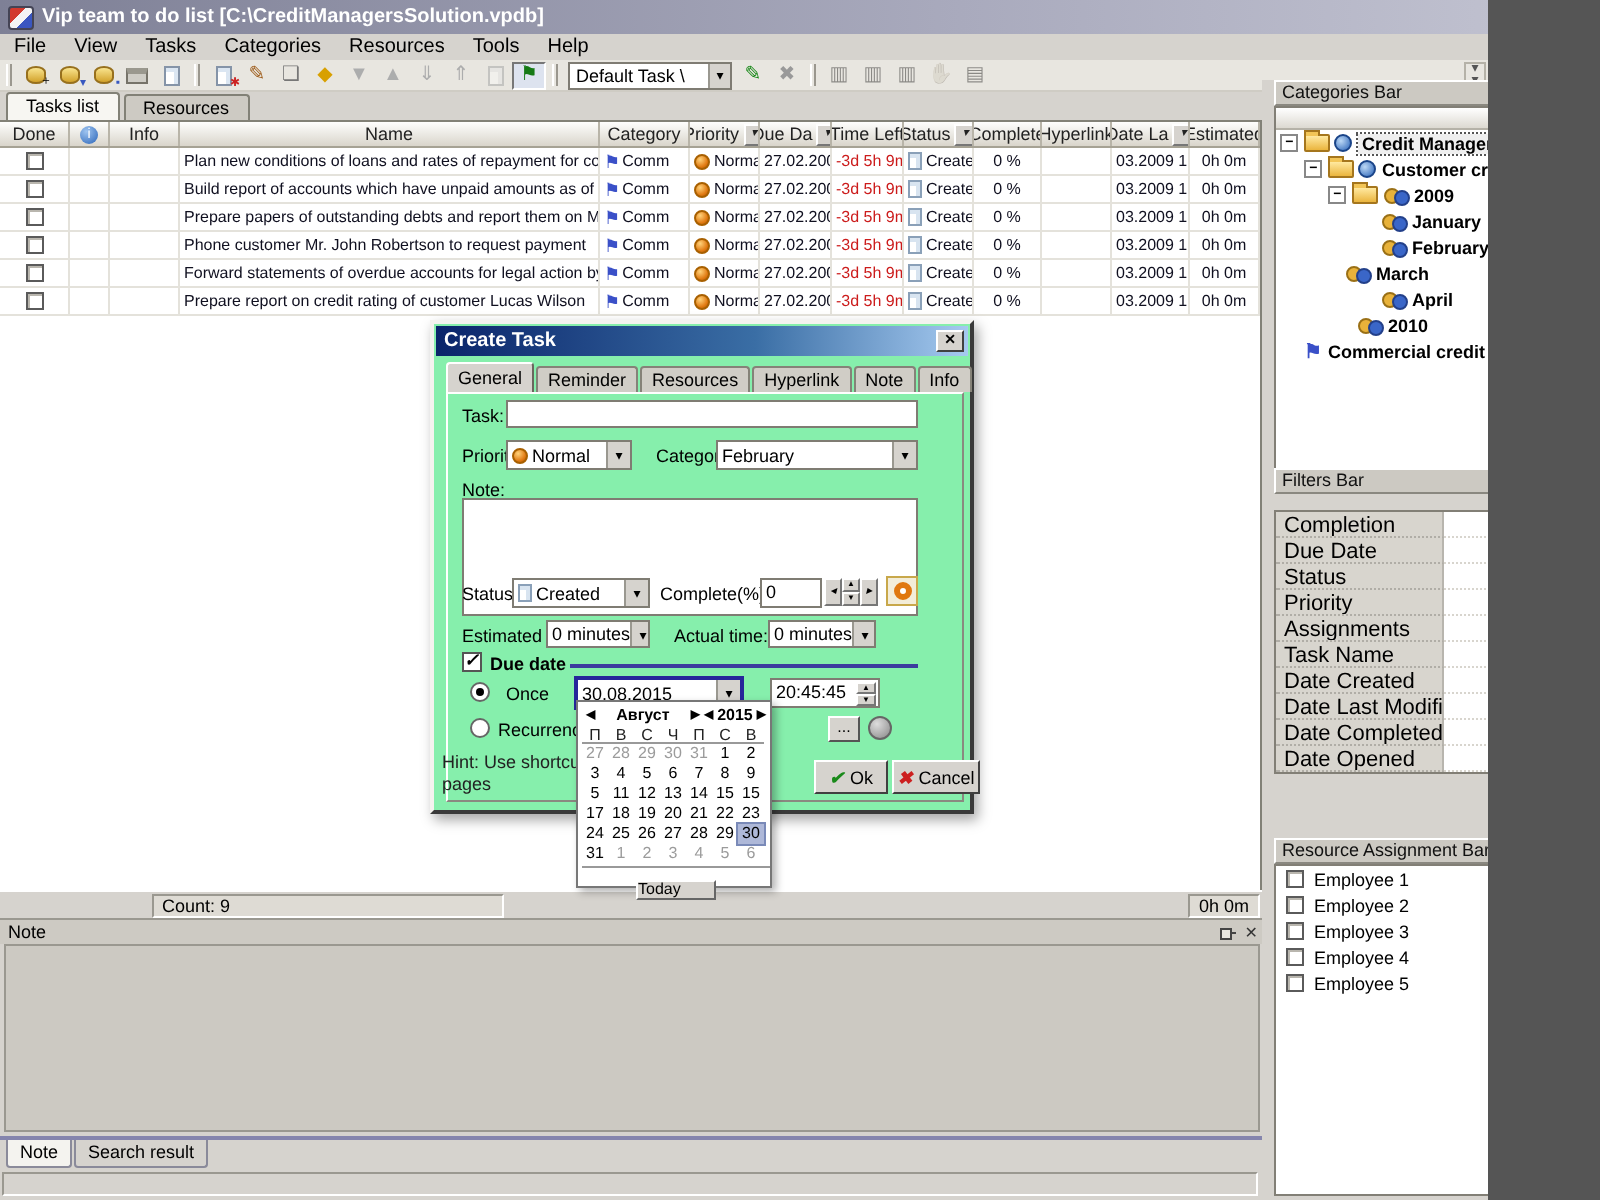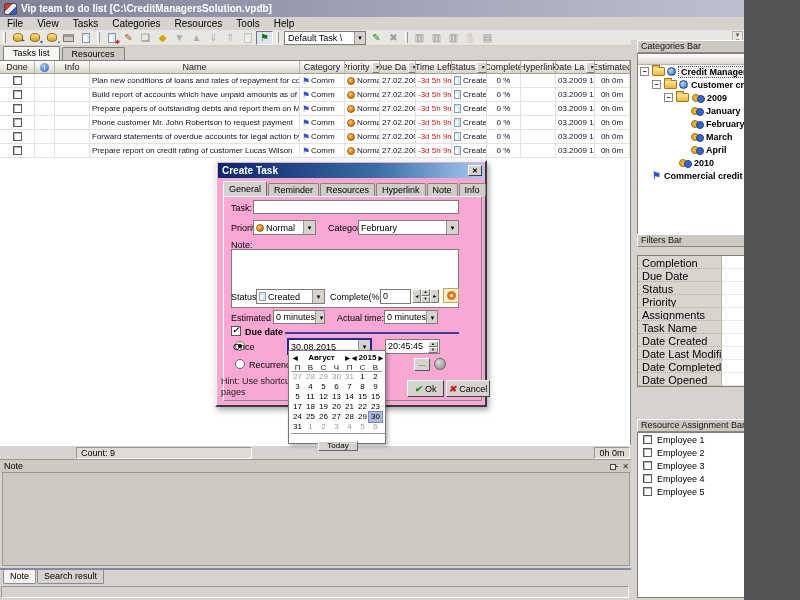--- a/index.html
+++ b/index.html
@@ -83,21 +83,21 @@
 .tsel{outline:1px dotted #555;background:#efefef;padding:0 2px}
 .cnum{position:absolute;font-size:9px;width:18px;text-align:right;top:1px}
 .c1{right:26px}.c2{right:4px}
 .frow{display:flex;height:13px;font-size:11px}
 .flab{width:84px;background:#d8d5ce;border-right:1px solid #b8b5ae;border-bottom:1px dotted #b0ada6;padding:1px 4px;white-space:nowrap;overflow:hidden}
 .fval{flex:1;position:relative;background:#fff;border-bottom:1px dotted #d8d5ce}
 .fbtn{position:absolute;right:1px;top:1px;width:13px;height:10px;background:#d6d3ce;border:1px solid;border-color:#fff #777 #777 #fff;text-align:center;line-height:8px}
 .fbtn::before{content:"▾";font-size:6px}
 .rrow{display:flex;align-items:center;height:13px;padding-left:5px;font-size:9px;gap:5px}
 
-.dlg{left:215px;top:160px;width:272px;height:247px;background:#f9a8d4;border:2px solid;border-color:#f4f3ef #3a3a3a #3a3a3a #f4f3ef;box-shadow:2px 3px 6px rgba(0,0,0,.35);z-index:20}
+.dlg{left:215px;top:160px;width:272px;height:247px;background:#86efac;border:2px solid;border-color:#f4f3ef #3a3a3a #3a3a3a #f4f3ef;box-shadow:2px 3px 6px rgba(0,0,0,.35);z-index:20}
 .dtitle{position:absolute;left:1px;top:1px;right:1px;height:15px;background:linear-gradient(90deg,#0a246a,#3a6ea5 60%,#a6caf0);color:#fff;font-weight:bold;font-size:10px;line-height:15px;padding-left:4px}
 .dclose{position:absolute;right:3px;top:3px;width:14px;height:11px;background:#d6d3ce;border:1px solid;border-color:#fff #404040 #404040 #fff;font-size:7px;line-height:9px;text-align:center;font-weight:bold}
 .dtabs{position:absolute;left:6px;top:21px;display:flex;font-size:9px;z-index:2}
 .dtab{height:13px;line-height:13px;padding:0 5px;border:1px solid #858278;border-bottom:none;border-radius:2px 2px 0 0;background:#d0cdc6;margin-right:1px}
 .dtab.act{background:#d6d3ce;height:15px;margin-top:-2px;line-height:15px;border-color:#fff #6a675e #d6d3ce #fff}
 .dpage{position:absolute;left:6px;top:34px;width:259px;height:205px;border:1px solid;border-color:#fff #8a8880 #8a8880 #fff}
 .dlbl{position:absolute;font-size:9px;white-space:nowrap}
 .dinput{position:absolute;background:#fff;border:1px solid #7f7c73;font-size:9px;padding:1px 2px}
 .dcombo{position:absolute;background:#fff;border:1px solid #7f7c73;display:flex;align-items:center;font-size:9px;padding-left:2px;white-space:nowrap;overflow:hidden}
 .dcombo .ca{margin-left:auto;width:12px;height:100%;background:#d6d3ce;border-left:1px solid #9a9890;text-align:center;flex:none;line-height:12px}
@@ -124,21 +124,21 @@
 .cal{left:288px;top:350px;width:98px;height:94px;background:#fff;border:1px solid #777;box-shadow:2px 2px 4px rgba(0,0,0,.3);z-index:30;padding-left:2px}
 .calhdr{height:12px;display:flex;align-items:center;font-size:8px;font-weight:bold;gap:2px;padding:0 2px}
 .cnav{font-size:6px;font-style:normal}
 .calname{flex:1;text-align:center}
 .cdnrow,.calrow{display:flex}
 .cdn{width:13px;text-align:center;font-size:8px;height:9px;line-height:9px;color:#222;border-bottom:1px solid #999}
 .cd{width:13px;height:10px;line-height:10px;text-align:center;font-size:8px}
 .cd.m{color:#9b9b9b}
 .cd.sel{background:#aeb8d8;outline:1px solid #7a8ab8}
 .calfoot{border-top:1px solid #999;margin-top:1px;text-align:center}
-.today{display:inline-block;margin-top:1px;width:40px;height:10px;background:#d6d3ce;border:1px solid;border-color:#fff #666 #666 #fff;font-size:8px;line-height:8px;text-align:center}
+.today{display:inline-block;margin-top:1px;width:40px;height:10px;background:#d6d3ce;border:1px solid;border-color:#fff #666 #666 #fff;font-size:8px;line-height:8px;text-align:left}
 .splitsq{position:absolute;left:632px;top:60px;width:10px;height:10px;background:#cfe0f0;border:1px solid #8aa0c0}
 </style>
 </head>
 <body>
 
 <div class="screen">
 
   <div class="tbar abs">
     <span class="appico"></span>
     <span class="ttext">Vip team to do list [C:\CreditManagersSolution.vpdb]</span>
@@ -492,21 +492,21 @@
         <span>2009</span>
       </div>
       <div class="trow" style="padding-left:52px">
         <i class="ppl"></i>
           <span>January</span>
       </div>
       <div class="trow" style="padding-left:52px">
         <i class="ppl"></i>
           <span>February</span>
       </div>
-      <div class="trow" style="padding-left:52px">
+      <div class="trow" style="padding-left:34px">
         <i class="ppl"></i>
           <span>March</span>
       </div>
       <div class="trow" style="padding-left:52px">
         <i class="ppl"></i>
           <span>April</span>
       </div>
       <div class="trow" style="padding-left:40px">
         <i class="ppl"></i>
           <span>2010</span>
@@ -680,21 +680,21 @@
     <span class="dcombo" style="left:167px;top:148px;width:54px;height:14px">
         <span>0 minutes</span>
         <span class="ca"></span>
       </span>
 
     <i class="dcb on" style="left:14px;top:164px"></i>
     <span class="dlbl" style="left:28px;top:165px;font-weight:bold">Due date</span>
     <span class="sepline" style="left:68px;top:170px;width:174px"></span>
 
     <i class="rad on" style="left:18px;top:179px"></i>
-    <span class="dlbl" style="left:16px;top:180px">Once</span>
+    <span class="dlbl" style="left:36px;top:180px">Once</span>
     <span class="dcombo focusbrd" style="left:71px;top:177px;width:83px;height:15px">
         <span>30.08.2015</span>
         <span class="ca"></span>
       </span>
     <span class="dinput" style="left:168px;top:177px;width:55px;height:15px"><span>20:45:45</span>
       <span class="tspin">
           <b>▲</b>
           <b>▼</b>
         </span>
     </span>

